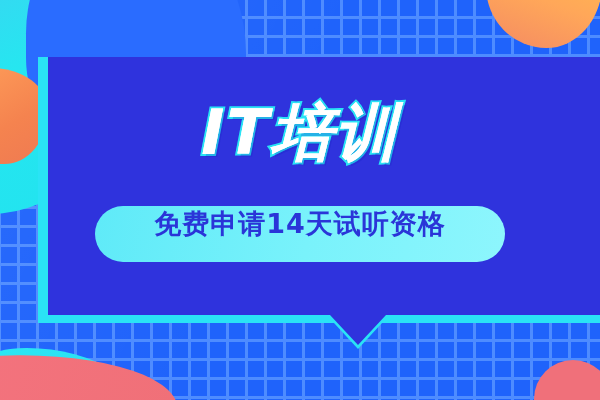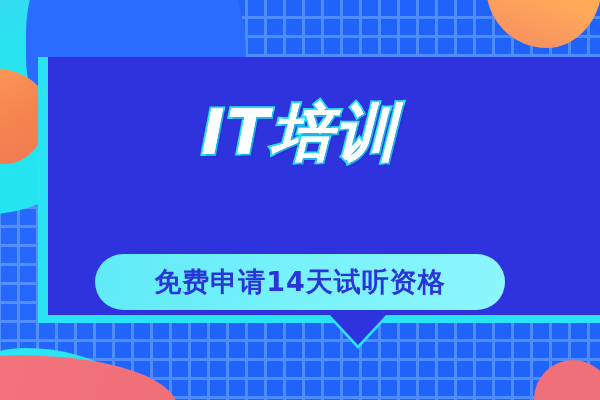--- a/index.html
+++ b/index.html
@@ -149,24 +149,23 @@
   
   .cta {
     position: absolute;
     left: 95px;
     top: 206px;
     width: 410px;
     height: 56px;
     border-radius: 28px;
     background: linear-gradient(100deg, #5feaf8 0%, #79f2fb 52%, #8df6fd 100%);
     display: flex;
-    align-items: center;
+    align-items: flex-start;
     justify-content: center;
     box-sizing: border-box;
-    margin-top: 48px;
   }
   .cta-label {
     font-size: 27px;
     font-weight: bold;
     letter-spacing: 1px;
     color: #2a35d8;
     white-space: nowrap;
   }
 </style>
 </head>

